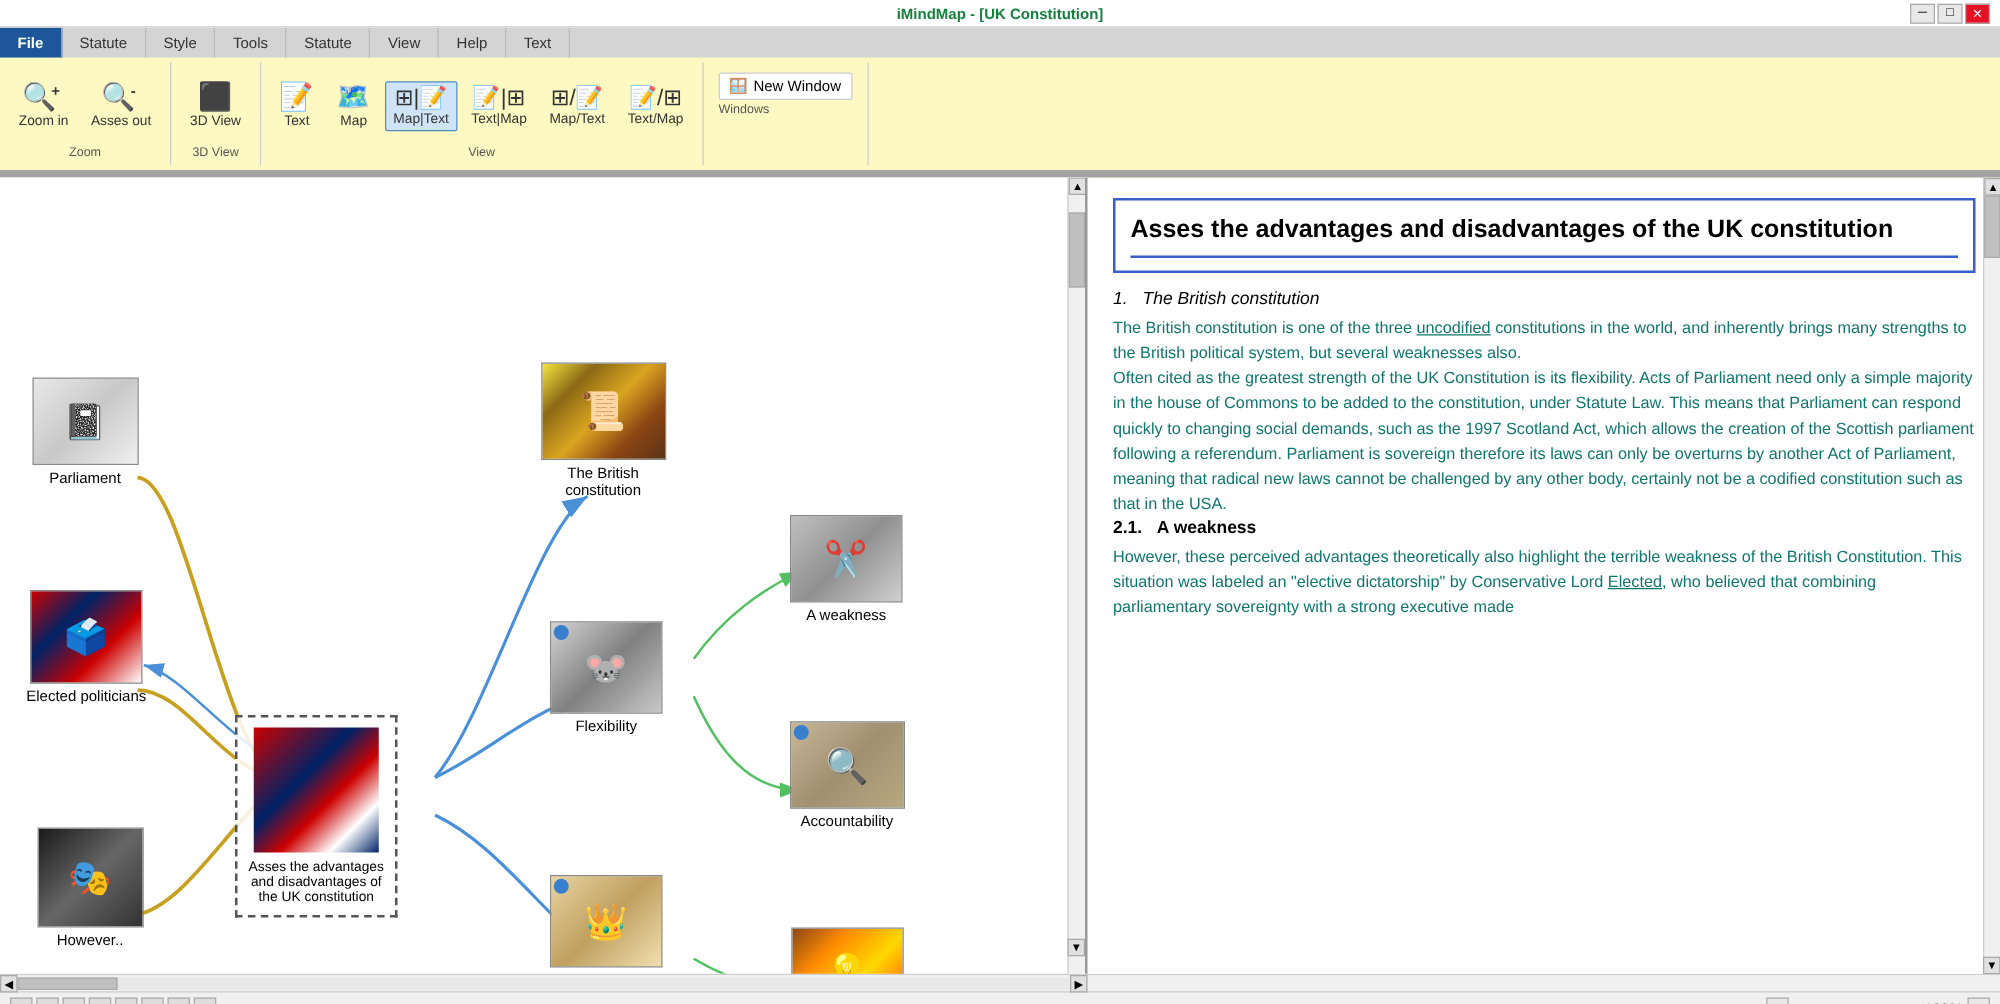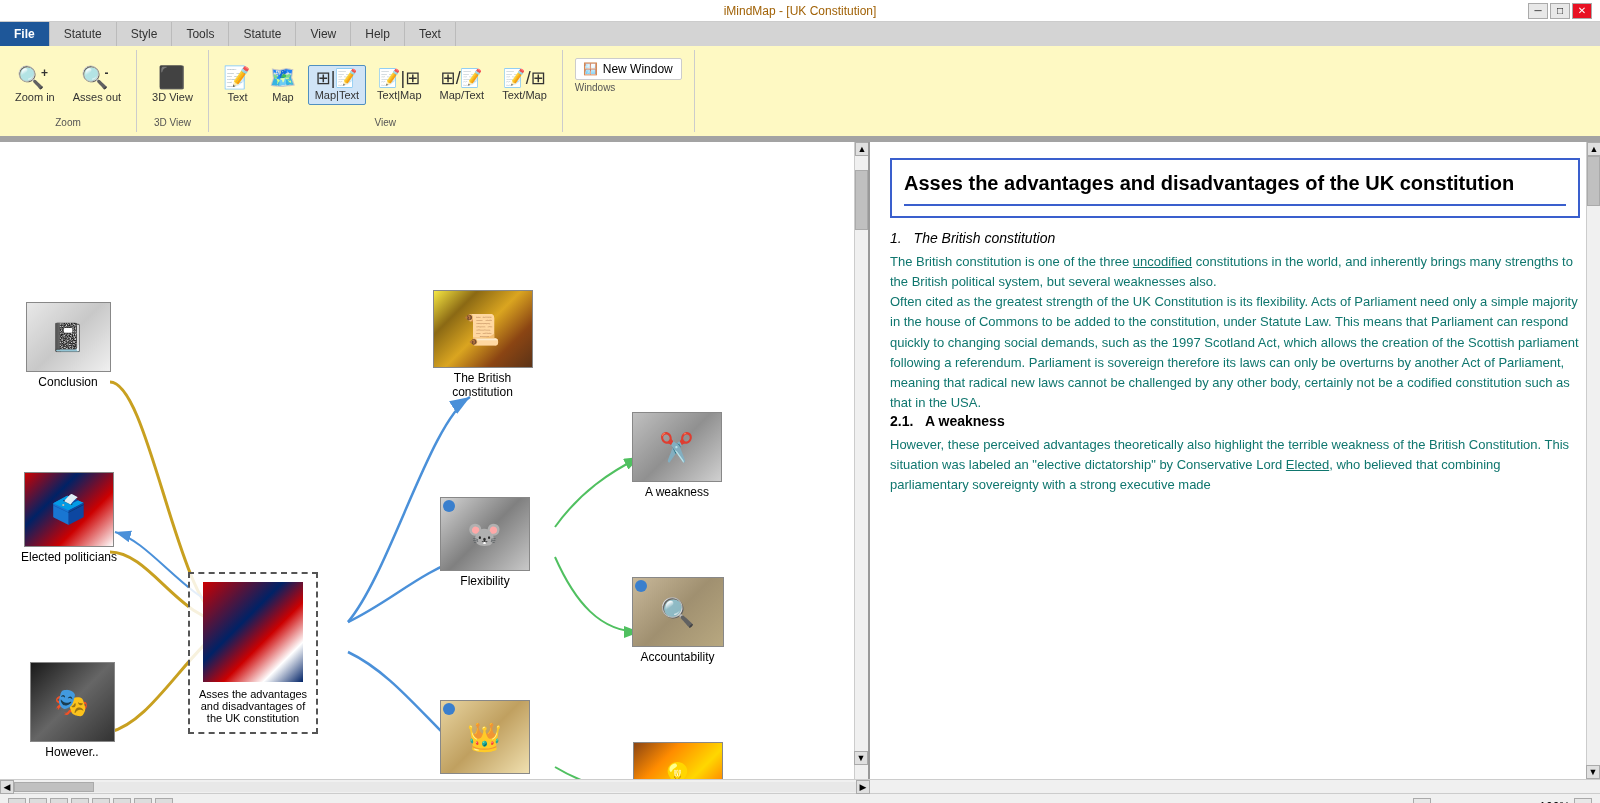--- a/index.html
+++ b/index.html
@@ -13,21 +13,22 @@
       align-items: center;
       padding: 0 8px;
       border-bottom: 1px solid #ccc;
       position: relative;
     }
     .title-bar-text {
       position: absolute;
       left: 50%;
       transform: translateX(-50%);
       font-size: 12px;
-      color: #a16207;
+      color: #15803d;
+      font-weight: bold;
     }
     .window-controls {
       margin-left: auto;
       display: flex;
       gap: 2px;
     }
     .win-btn {
       width: 20px;
       height: 16px;
       background: #e8e8e8;
@@ -475,21 +476,21 @@
 
     <div class="node center-node dashed-box" style="left:188px; top:430px; width:130px;">
       <div class="img-center" style="width:100px;height:100px;margin:0 auto 6px;"></div>
       <div style="font-size:11px;">Asses the advantages and disadvantages of the UK constitution</div>
     </div>
 
     <div class="node" style="left:18px; top:160px; width:100px;">
       <div class="node-img img-conclusion" style="width:85px;height:70px;">
         <span style="font-size:28px;">📓</span>
       </div>
-      <div class="node-label">Conclusion</div>
+      <div class="node-label">Parliament</div>
     </div>
 
     <div class="node" style="left:14px; top:330px; width:110px;">
       <div class="node-img img-elected" style="width:90px;height:75px;">
         <span style="font-size:28px;">🗳️</span>
       </div>
       <div class="node-label">Elected politicians</div>
     </div>
 
     <div class="node" style="left:22px; top:520px; width:100px;">

